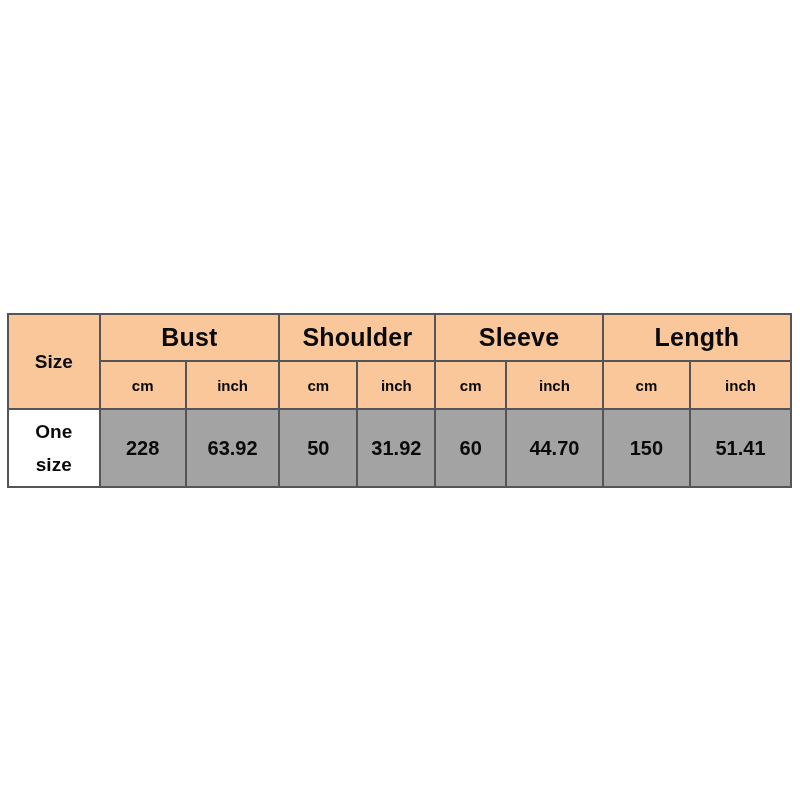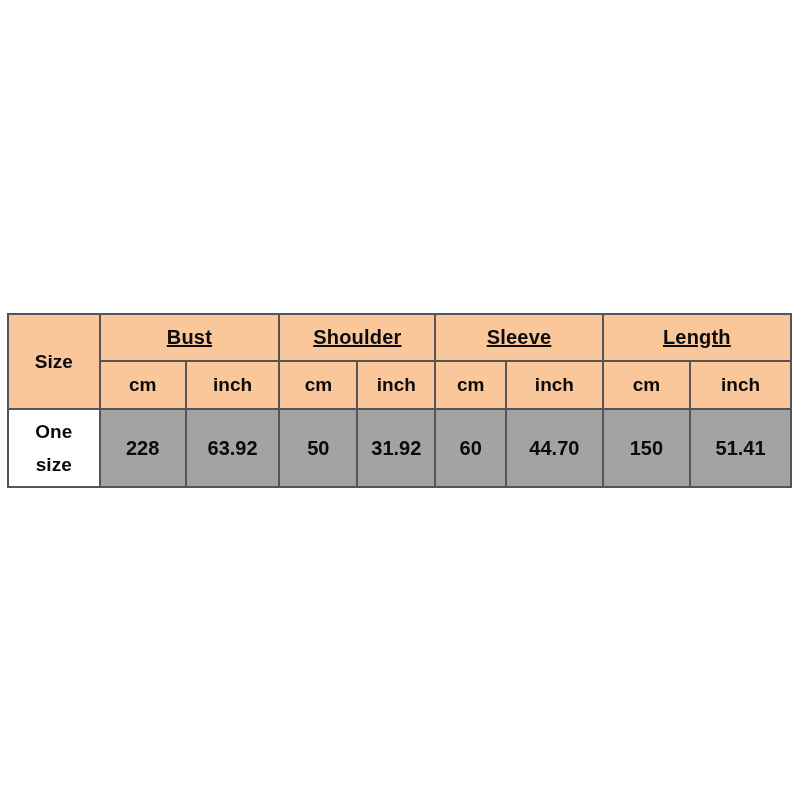--- a/index.html
+++ b/index.html
@@ -38,27 +38,26 @@
     font-weight: bold;
     padding: 0;
   }
 
   
   td.hdr {
     background: #f9c79a;
   }
   td.group-label {
     height: 45px;
-    font-size: 20px;
+    font-size: 25px;
     letter-spacing: 0.2px;
-    text-decoration: underline;
   }
   td.unit-label {
     height: 46px;
-    font-size: 19px;
+    font-size: 15px;
   }
   td.size-label {
     font-size: 19px;
     height: 91px;
   }
 
   
   td.body-cell {
     background: #a3a3a3;
     height: 76px;

